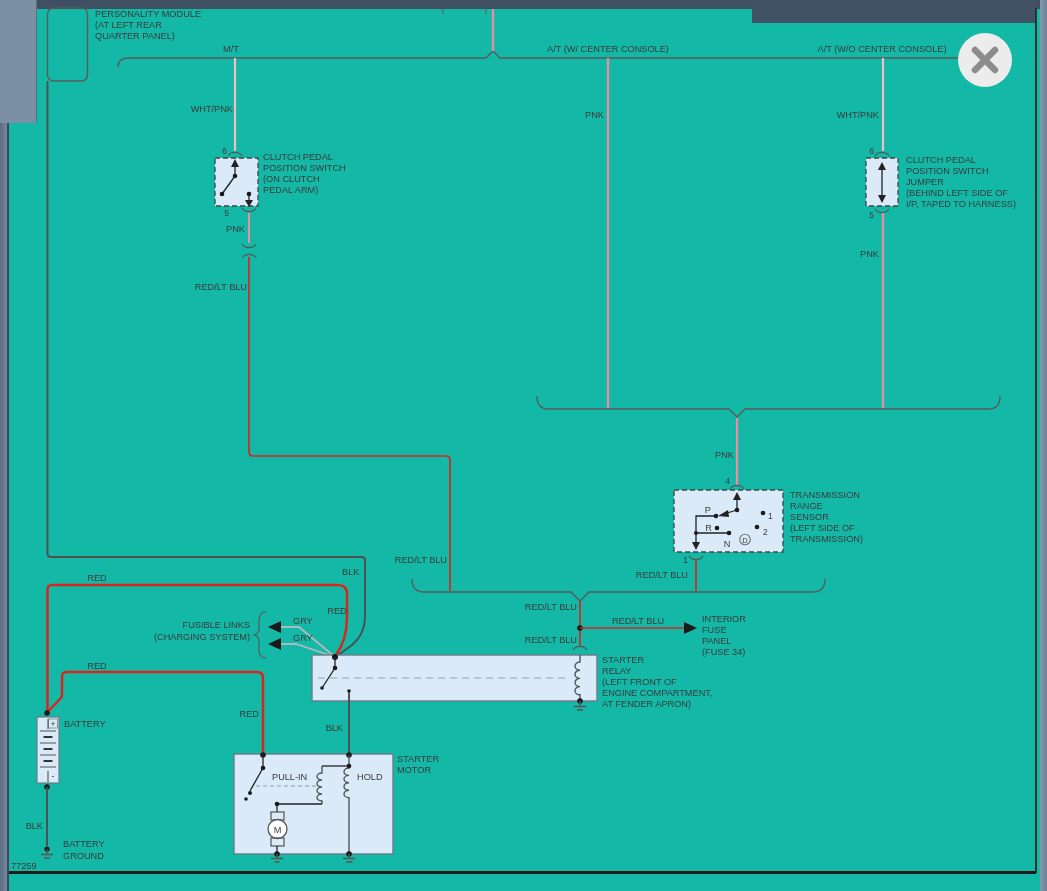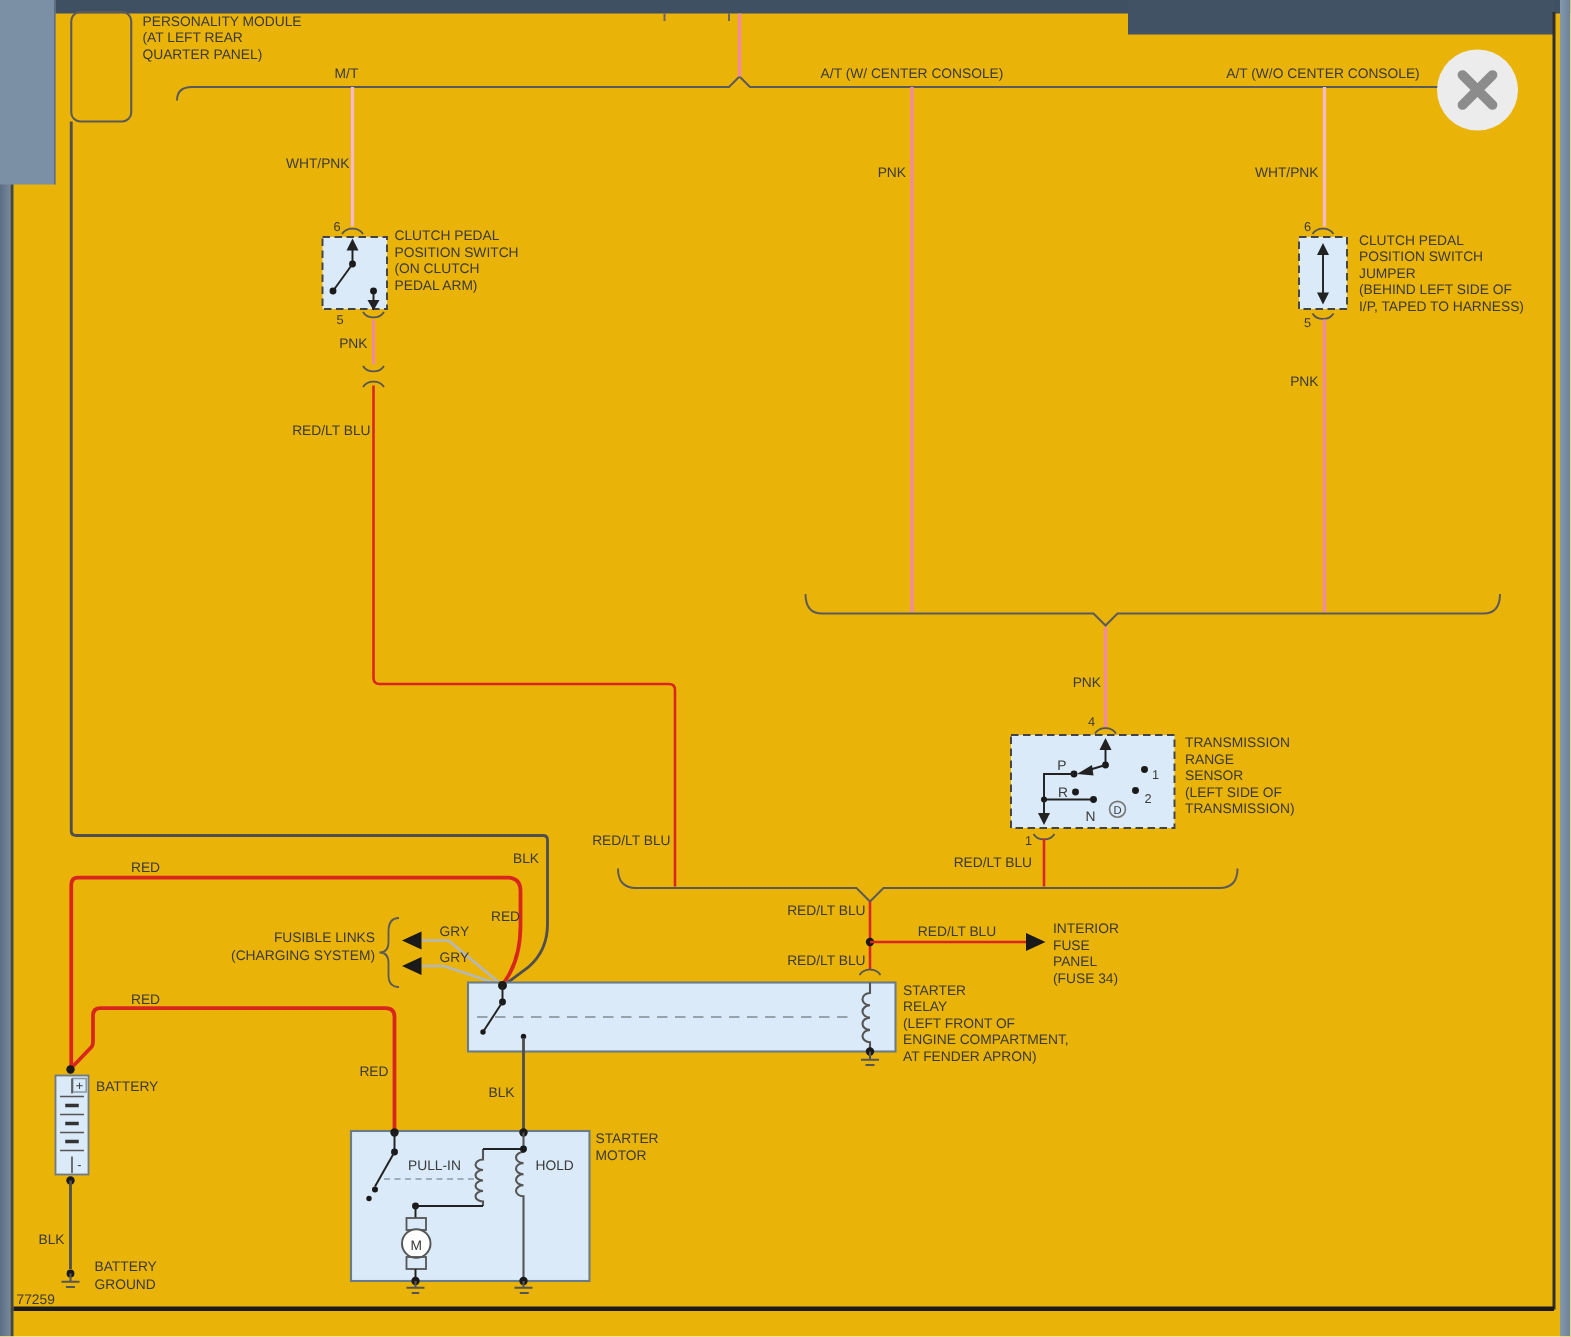--- a/index.html
+++ b/index.html
@@ -1,16 +1,16 @@
 <!DOCTYPE html>
 <html><head>
 <meta charset="utf-8">
 <style>
   html,body{margin:0;padding:0;background:#ffffff;font-family:"Liberation Sans",sans-serif;}
-  #stage{position:relative;width:1047px;height:891px;overflow:hidden;background:#eab308;}
+  #stage{position:relative;width:1047px;height:891px;overflow:hidden;background:#14b8a6;}
   .abs{position:absolute;}
   #top-bar{left:0;top:0;width:1047px;height:9px;background:#3f5062;}
   #top-bar-right{left:752px;top:0;width:284px;height:23px;background:#415264;}
   #left-strip{left:0;top:0;width:9px;height:891px;background:linear-gradient(90deg,#5a6e84,#76previous);background:linear-gradient(90deg,#5a6e84,#76899c);border-right:2px solid #3c4955;box-sizing:border-box;}
   #left-strip-top{left:0;top:0;width:37px;height:123px;background:#7b90a5;border-right:1px solid #5c6e80;box-sizing:border-box;}
   #right-strip{left:1040px;top:0;width:7px;height:891px;background:linear-gradient(90deg,#8399ad,#6d8296);}
   #frame-right{left:1035px;top:8px;width:2px;height:865px;background:#2f2f2f;}
   #frame-bottom{left:9px;top:871px;width:1027px;height:3px;background:#1b1b1b;}
   #close-btn{left:958px;top:33px;width:54px;height:54px;border-radius:50%;background:#ececec;cursor:pointer;}
   #diagram-svg{left:0;top:0;}

